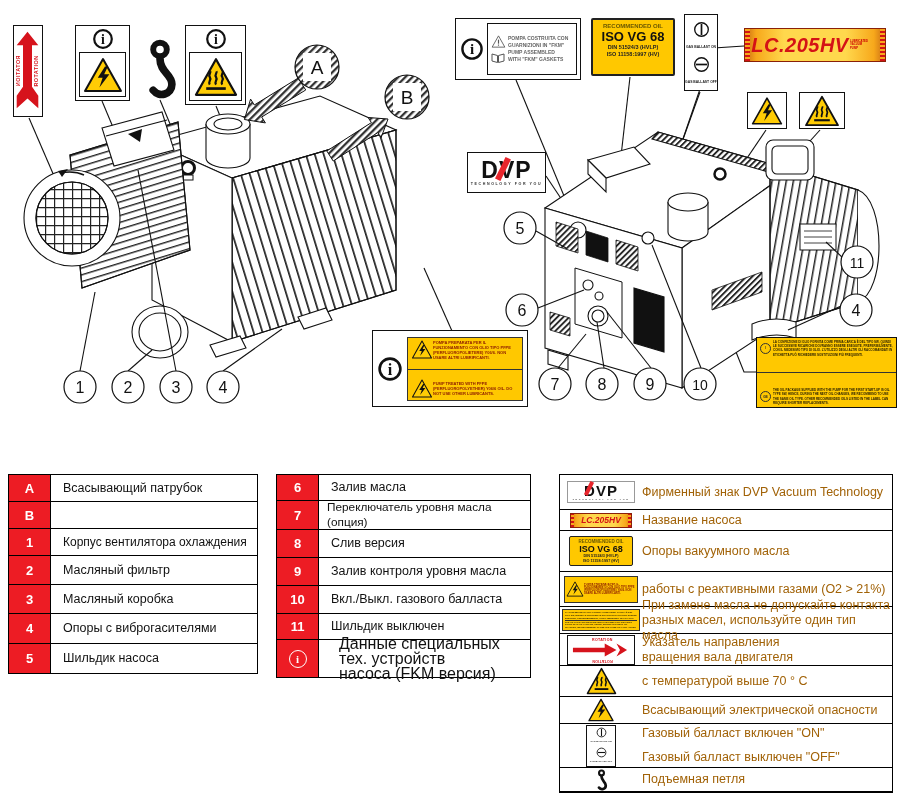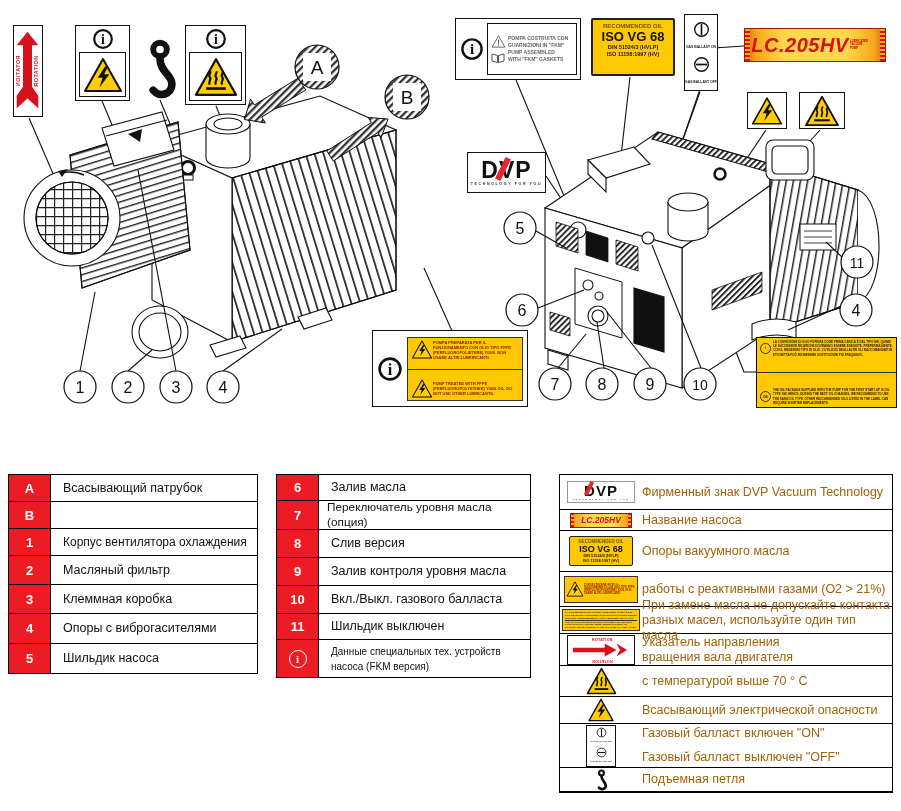--- a/index.html
+++ b/index.html
@@ -456,21 +456,21 @@
     <div class="trow" style="height:27px">
         <div class="tbadge">1</div>
         <div class="tcell" style="font-size:12px">Корпус вентилятора охлаждения</div>
       </div>
     <div class="trow" style="height:29px">
         <div class="tbadge">2</div>
         <div class="tcell">Масляный фильтр</div>
       </div>
     <div class="trow" style="height:29px">
         <div class="tbadge">3</div>
-        <div class="tcell">Клеммная коробка</div>
+        <div class="tcell">Масляный коробка</div>
       </div>
     <div class="trow" style="height:30px">
         <div class="tbadge">4</div>
         <div class="tcell">Опоры с виброгасителями</div>
       </div>
     <div class="trow" style="height:29px">
         <div class="tbadge">5</div>
         <div class="tcell">Шильдик насоса</div>
       </div>
   </div>
@@ -497,21 +497,21 @@
         <div class="tcell">Вкл./Выкл. газового балласта</div>
       </div>
     <div class="trow" style="height:26px">
         <div class="tbadge">11</div>
         <div class="tcell">Шильдик выключен</div>
       </div>
     <div class="trow" style="height:37px">
       <div class="tbadge">
           <span class="badge-i">i</span>
         </div>
-      <div class="tcell" style="font-size:10px;padding-left:12px;">Данные специальных тех. устройств
+      <div class="tcell" style="font-size:16px;padding-left:20px;">Данные специальных тех. устройств
 насоса (FKM версия)</div>
     </div>
   </div>
 
   <div class="tbl rtbl" style="left:559px;top:474px;width:334px;">
 
     <div class="trow" style="height:35px">
       <div class="rticon">
         <div class="dvp-logo" style="border:1px solid #999;padding:1px 4px;">
           <div class="dvp-word" style="font-size:15px;">DVP</div>

